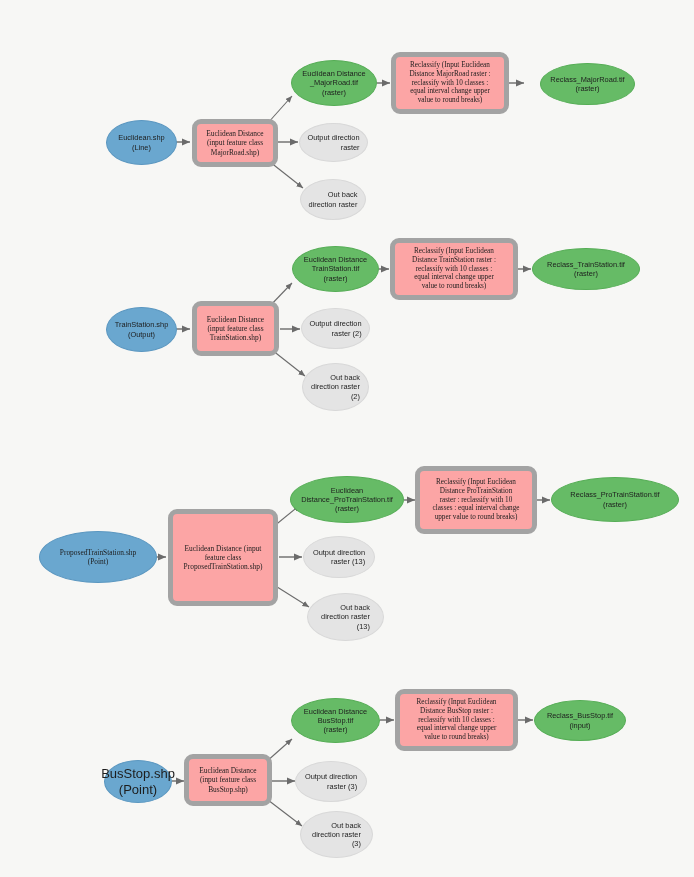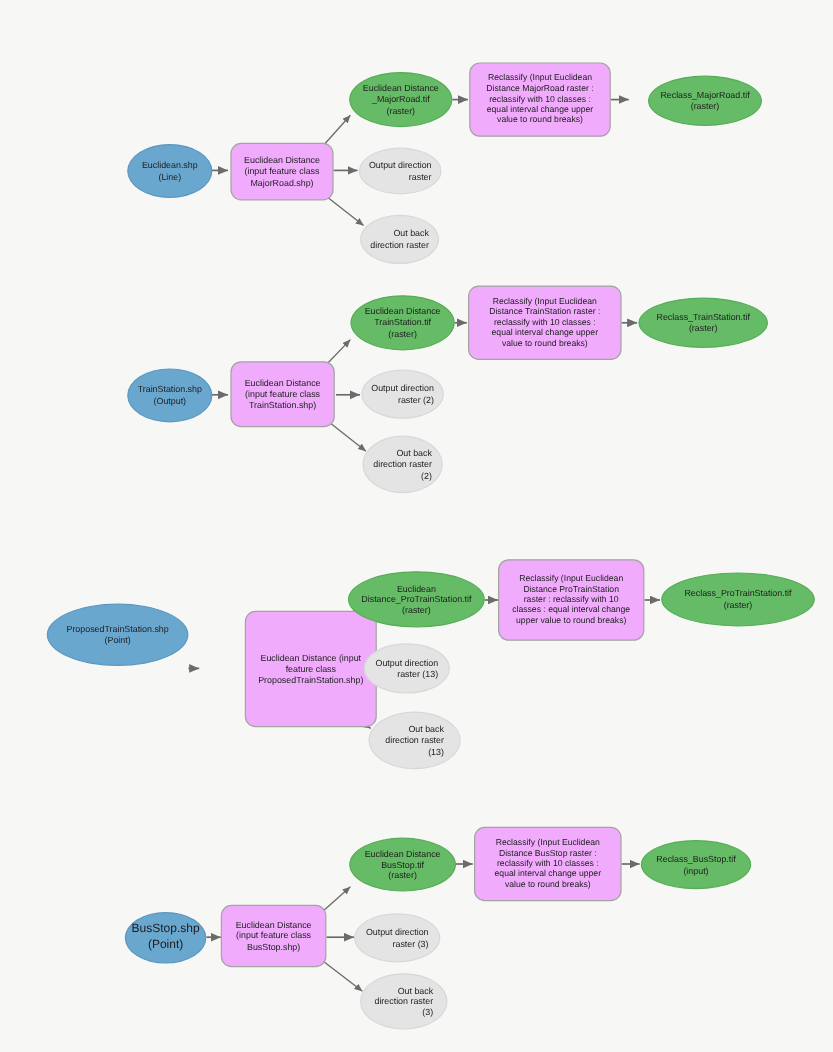--- a/index.html
+++ b/index.html
@@ -49,23 +49,24 @@
   .node.derived {
     background: #66bb66;
     border: 1px solid #56ad56;
   }
   .node.output {
     background: #e4e4e4;
     border: 1px solid #d8d8d8;
     text-align: right;
   }
   .node.process {
-    background: #f0abfc;
-    border: 1px solid #a3a3a3;
+    background: #fca5a5;
+    border: 5px solid #a3a3a3;
     border-radius: 9px;
+    font-family: Liberation Serif, serif;
   }
 </style>
 </head>
 <body>
 
 <div id="canvas">
 
   <svg class="edges" viewBox="0 0 694 877">
     <defs>
       <marker id="arrow" markerWidth="7" markerHeight="7" refX="6" refY="2.6" orient="auto">
@@ -148,24 +149,24 @@
 
   <div class="node process" style="left:390px; top:238px; width:128px; height:62px; font-size:7.2px;">Reclassify (Input Euclidean
 Distance TrainStation raster :
 reclassify with 10 classes :
 equal interval change upper
 value to round breaks)</div>
 
   <div class="node ellipse derived" style="left:532px; top:248px; width:108px; height:42px; font-size:7.4px;">Reclass_TrainStation.tif
 (raster)</div>
 
-  <div class="node ellipse input" style="left:39px; top:503px; width:118px; height:52px; font-size:7.4px;">ProposedTrainStation.shp
+  <div class="node ellipse input" style="left:39px; top:531px; width:118px; height:52px; font-size:7.4px;font-family:Liberation Serif, serif;">ProposedTrainStation.shp
 (Point)</div>
 
-  <div class="node process" style="left:168px; top:509px; width:110px; height:97px; font-size:7.4px;margin-left:36px;">Euclidean Distance (input
+  <div class="node process" style="left:168px; top:509px; width:110px; height:97px; font-size:7.4px;">Euclidean Distance (input
 feature class
 ProposedTrainStation.shp)</div>
 
   <div class="node ellipse derived" style="left:290px; top:476px; width:114px; height:47px; font-size:7.4px;">Euclidean
 Distance_ProTrainStation.tif
 (raster)</div>
 
   <div class="node ellipse output" style="left:303px; top:536px; width:72px; height:42px; font-size:7.4px;">Output direction
 raster (13)</div>
 
@@ -175,21 +176,21 @@
 
   <div class="node process" style="left:415px; top:466px; width:122px; height:68px; font-size:7.2px;">Reclassify (Input Euclidean
 Distance ProTrainStation
 raster : reclassify with 10
 classes : equal interval change
 upper value to round breaks)</div>
 
   <div class="node ellipse derived" style="left:551px; top:477px; width:128px; height:45px; font-size:7.4px;">Reclass_ProTrainStation.tif
 (raster)</div>
 
-  <div class="node ellipse input" style="left:104px; top:760px; width:68px; height:43px; font-size:10px;">BusStop.shp
+  <div class="node ellipse input" style="left:104px; top:760px; width:68px; height:43px; font-size:13px;">BusStop.shp
 (Point)</div>
 
   <div class="node process" style="left:184px; top:754px; width:88px; height:52px; font-size:7.4px;">Euclidean Distance
 (input feature class
 BusStop.shp)</div>
 
   <div class="node ellipse derived" style="left:291px; top:698px; width:89px; height:45px; font-size:7.4px;">Euclidean Distance
 BusStop.tif
 (raster)</div>
 

